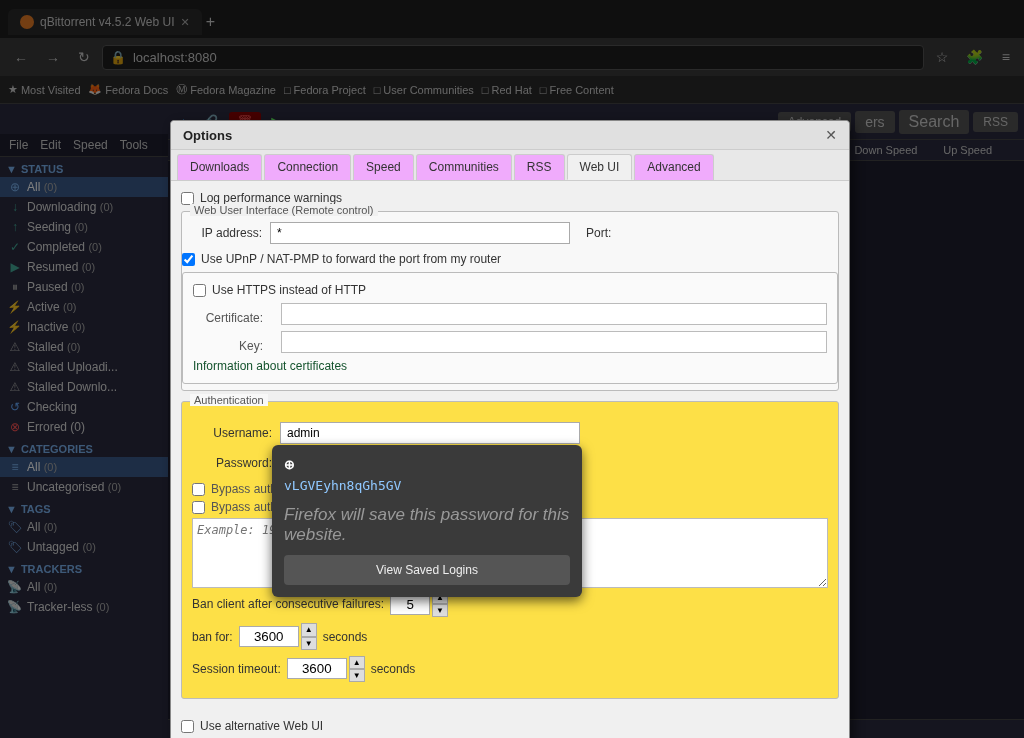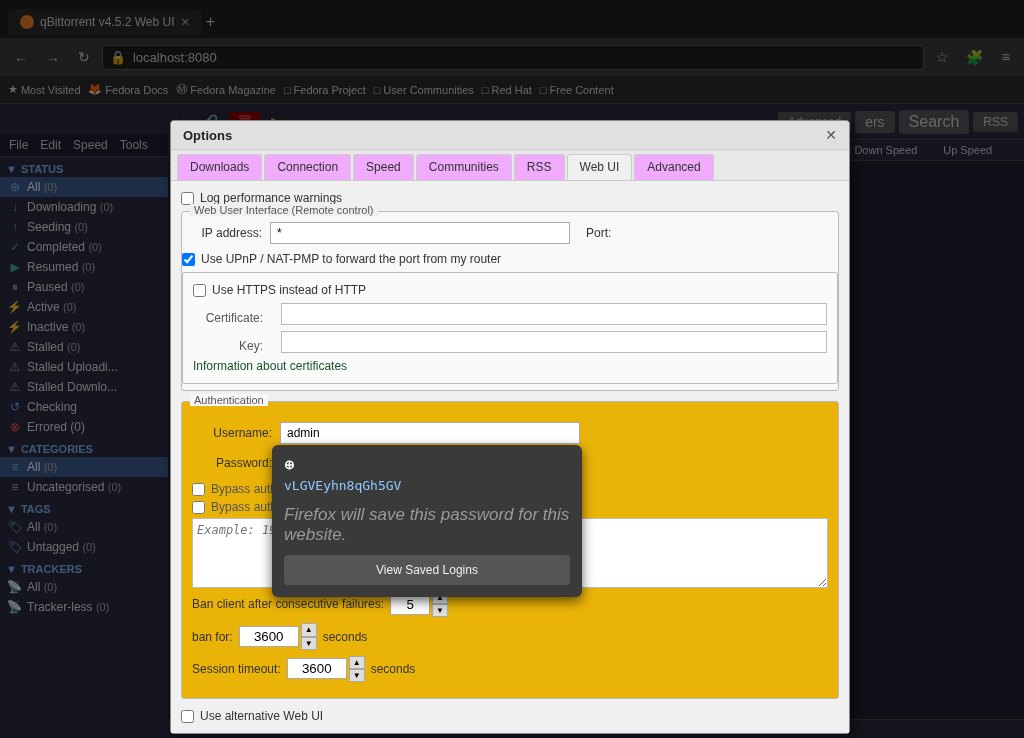--- a/index.html
+++ b/index.html
@@ -58,21 +58,21 @@
     
     .form-group { display: flex; align-items: center; margin-bottom: 8px; gap: 8px; }
     .form-label { font-size: 12px; color: #333; min-width: 80px; text-align: right; }
     .form-input { border: 1px solid #aaa; background: #fff; padding: 3px 6px; font-size: 12px; flex: 1; max-width: 300px; }
 
     
     .section-box { border: 1px solid #bbb; border-radius: 3px; margin-bottom: 10px; position: relative; background: #fff; }
     .section-legend { position: absolute; top: -8px; left: 8px; background: #f0f0f0; padding: 0 4px; font-size: 11px; color: #555; }
 
     
-    .auth-section { border: 1px solid #bbb; border-radius: 3px; padding: 10px; margin-bottom: 10px; position: relative; background: #eab308; }
+    .auth-section { border: 1px solid #bbb; border-radius: 3px; padding: 10px; margin-bottom: 20px; position: relative; background: #fde047; }
     .auth-legend { position: absolute; top: -8px; left: 8px; background: #f8f8f8; padding: 0 4px; font-size: 11px; color: #555; }
     .spin-input { display: flex; align-items: center; gap: 2px; }
     .spin-input input { width: 50px; border: 1px solid #aaa; padding: 2px 4px; text-align: center; }
     .spin-arrows { display: flex; flex-direction: column; }
     .spin-arrow { background: #ddd; border: 1px solid #aaa; font-size: 8px; cursor: pointer; padding: 0 3px; line-height: 1.4; }
 
     
     .password-popup { position: absolute; left: 272px; top: 445px; width: 310px; background: #3a3a3a; border-radius: 6px; padding: 12px; z-index: 300; color: #eee; font-size: 12px; box-shadow: 0 4px 12px rgba(0,0,0,0.6); }
     .popup-header { display: flex; align-items: center; gap: 6px; font-size: 13px; font-weight: bold; color: #fff; margin-bottom: 6px; }
     .popup-password { color: #90c8ff; font-size: 13px; font-family: monospace; margin-bottom: 6px; }

